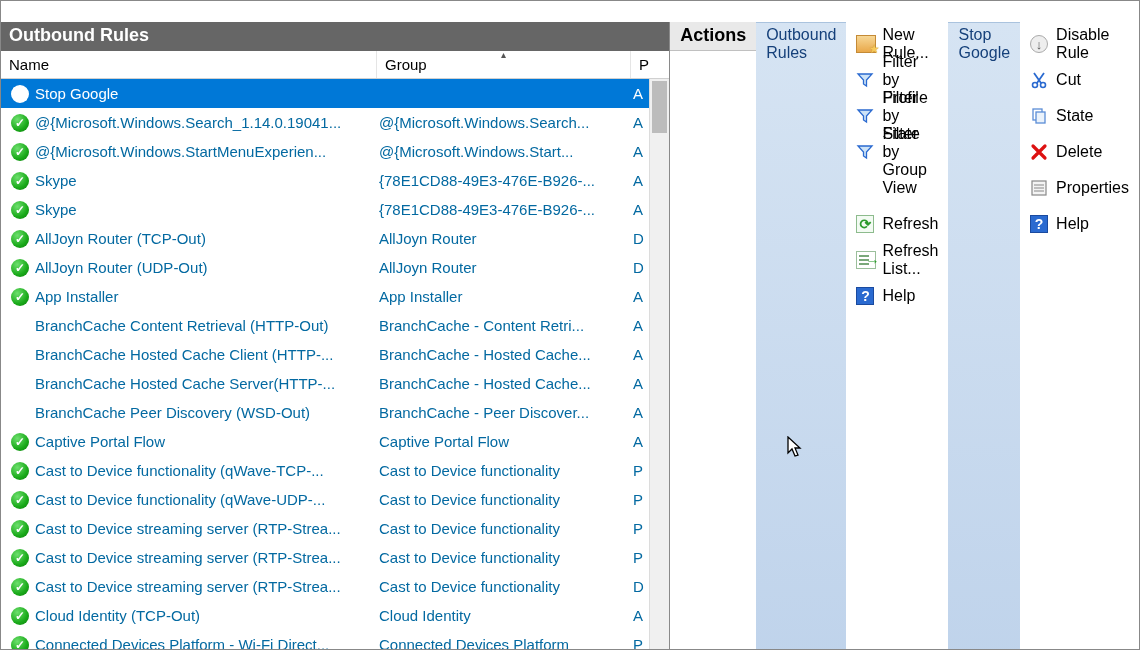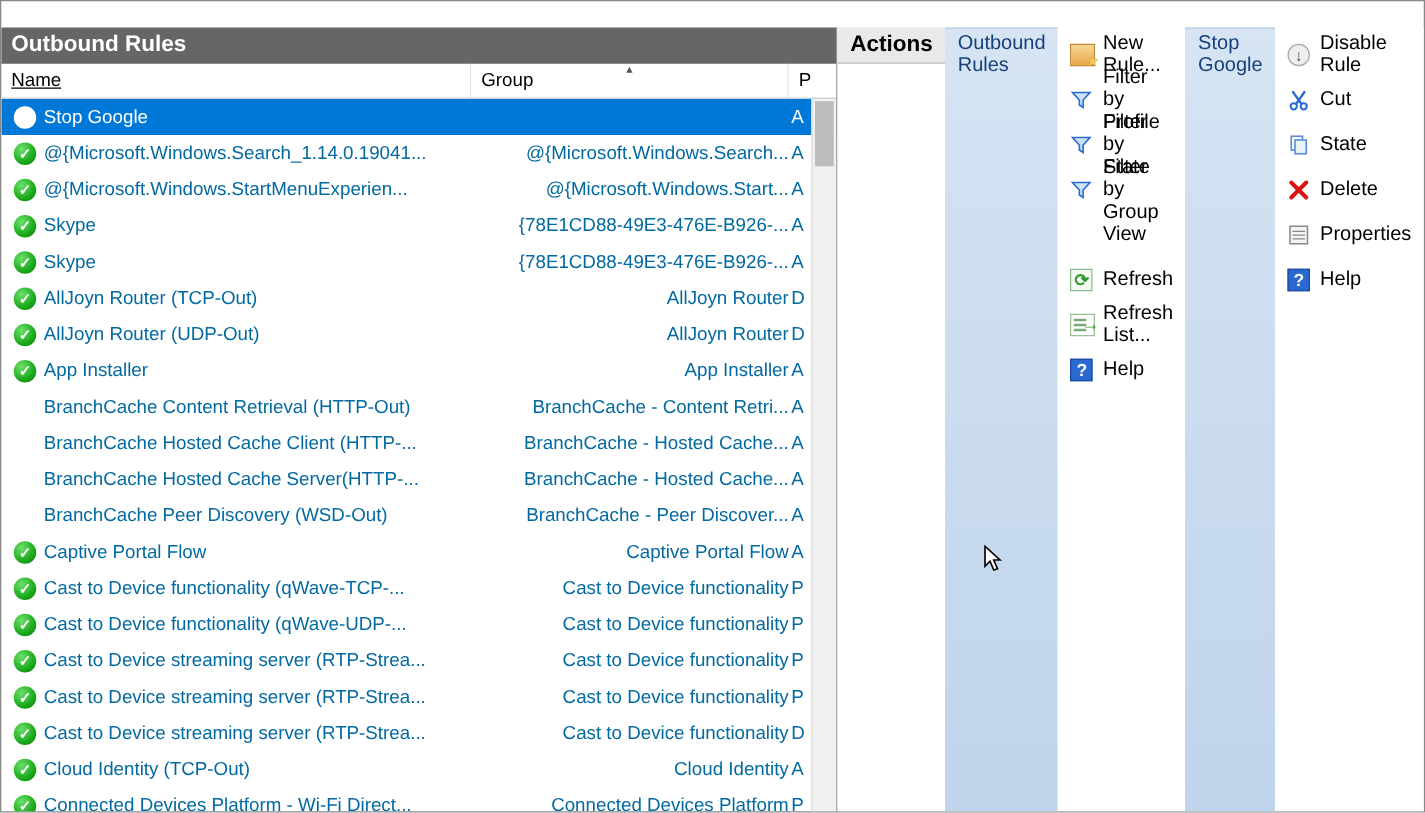--- a/index.html
+++ b/index.html
@@ -42,21 +42,21 @@
     font-size: 15px;
     color: #000;
   }
   .th {
     padding: 3px 8px;
     border-right: 1px solid #e5e5e5;
     display: flex;
     align-items: center;
     position: relative;
   }
-  .th-name { width: 376px; text-decoration: underline; }
+  .th-name { width: 376px; }
   .th-group { width: 254px; }
   .th-profile { flex: 1; border-right: none; }
   .sort-indicator {
     position: absolute;
     top: -2px;
     left: 50%;
     transform: translateX(-50%);
     font-size: 10px;
     color: #555;
   }
@@ -81,21 +81,20 @@
     align-items: center;
     padding-left: 8px;
     white-space: nowrap;
     overflow: hidden;
   }
   .row .cell-group {
     width: 254px;
     padding-left: 2px;
     white-space: nowrap;
     overflow: hidden;
-    text-align: right;
   }
   .row .cell-profile {
     flex: 1;
     padding-left: 2px;
     white-space: nowrap;
     overflow: hidden;
   }
   .row.selected {
     background: #0078d7;
     color: #fff;

